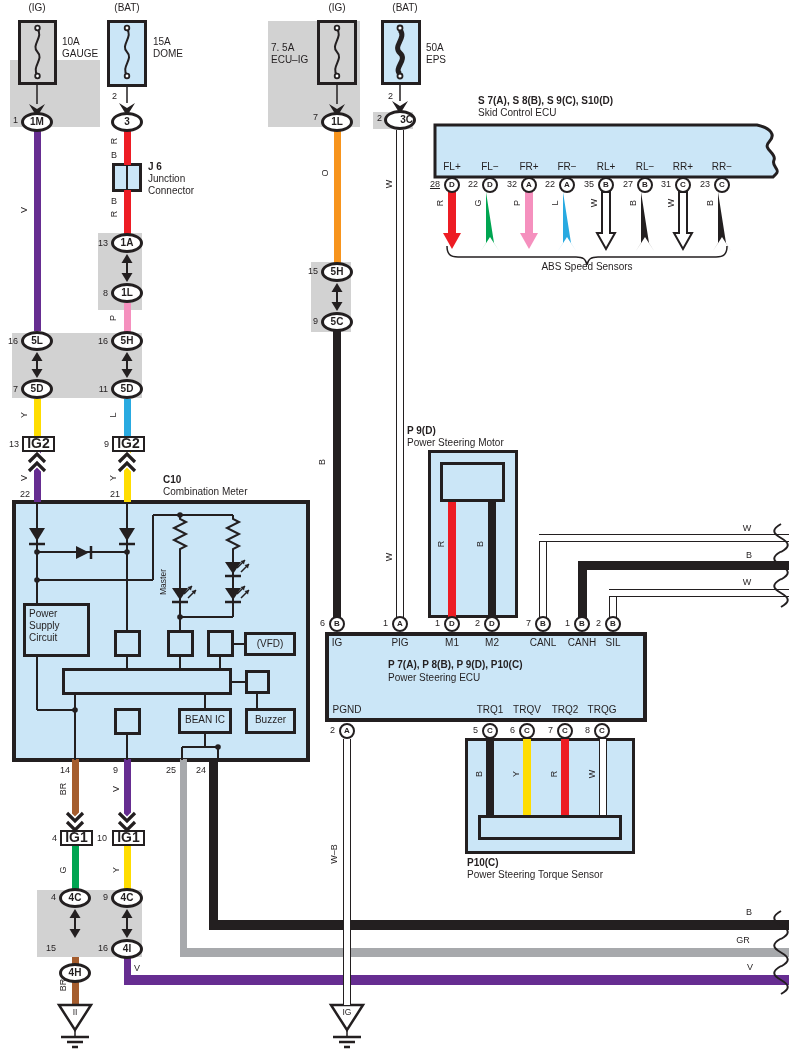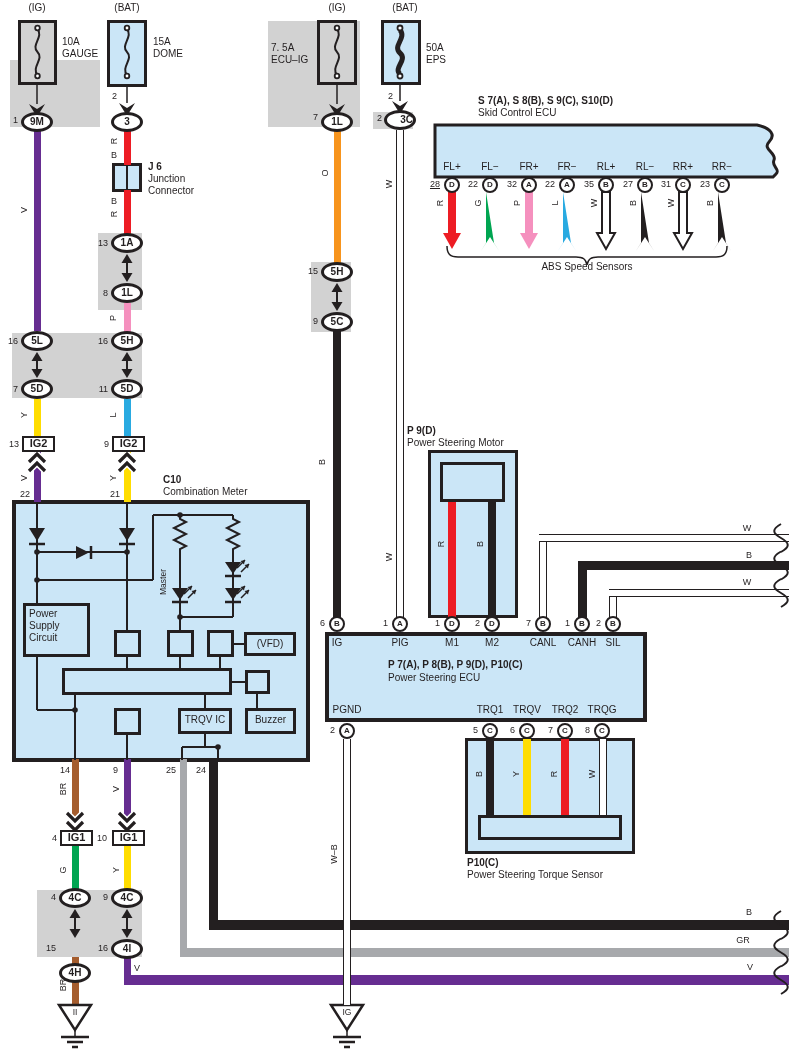--- a/index.html
+++ b/index.html
@@ -18,21 +18,21 @@
   .wwv{position:absolute;z-index:2;background:#fff;border-left:1.6px solid var(--c-ink,#231f20);border-right:1.6px solid var(--c-ink,#231f20);}
   .wwh{position:absolute;z-index:2;background:#fff;border-top:1.6px solid var(--c-ink,#231f20);border-bottom:1.6px solid var(--c-ink,#231f20);}
   .ztop{z-index:4;}
   #art{position:absolute;left:0;top:0;z-index:3;pointer-events:none;}
   .comp{position:absolute;border:3px solid var(--c-ink,#231f20);z-index:4;background:transparent;}
   .oval{position:absolute;width:32px;height:20px;border:3px solid var(--c-ink,#231f20);border-radius:50%;
     background:#fff;z-index:5;font-weight:bold;font-size:10px;line-height:14px;text-align:center;}
   .pc{position:absolute;width:16px;height:16px;border:2.5px solid var(--c-ink,#231f20);border-radius:50%;
     background:#fff;z-index:5;font-weight:bold;font-size:8px;line-height:11px;text-align:center;}
   .igbox{position:absolute;width:33px;height:16px;border:2.5px solid var(--c-ink,#231f20);background:#fff;
-    z-index:5;font-weight:bold;font-size:11px;line-height:11px;text-align:center;}
+    z-index:5;font-weight:bold;font-size:14px;line-height:11px;text-align:center;}
   .lbl{position:absolute;font-size:10px;z-index:6;white-space:nowrap;line-height:12px;}
   .n{font-size:9px;}
   .b{font-weight:bold;}
   .c{text-align:center;} .r{text-align:right;}
   .rot{position:absolute;font-size:9px;z-index:6;text-align:center;line-height:10px;transform:rotate(-90deg);transform-origin:center;white-space:nowrap;}
   .sm{font-size:8.5px;}
 </style>
 </head>
 <body>
 
@@ -274,21 +274,21 @@
   <div class="comp" style="left:114px;top:630px;width:27px;height:27px;"></div>
   <div class="comp" style="left:167px;top:630px;width:27px;height:27px;"></div>
   <div class="comp" style="left:207px;top:630px;width:27px;height:27px;"></div>
   <div class="comp" style="left:244px;top:632px;width:52px;height:24px;"></div>
   <div class="comp" style="left:62px;top:668px;width:170px;height:27px;"></div>
   <div class="comp" style="left:245px;top:670px;width:25px;height:24px;"></div>
   <div class="comp" style="left:114px;top:708px;width:27px;height:27px;"></div>
   <div class="comp" style="left:178px;top:708px;width:54px;height:26px;"></div>
   <div class="comp" style="left:245px;top:708px;width:51px;height:26px;"></div>
 
-  <div class="oval" style="left:21px;top:112px;">9M</div>
+  <div class="oval" style="left:21px;top:112px;">1M</div>
   <div class="oval" style="left:111px;top:112px;">3</div>
   <div class="oval" style="left:321px;top:112px;">1L</div>
   <div class="oval" style="left:384px;top:110px;text-align:right;">3C</div>
   <div class="oval" style="left:111px;top:233px;">1A</div>
   <div class="oval" style="left:111px;top:283px;">1L</div>
   <div class="oval" style="left:21px;top:331px;">5L</div>
   <div class="oval" style="left:21px;top:379px;">5D</div>
   <div class="oval" style="left:111px;top:331px;">5H</div>
   <div class="oval" style="left:111px;top:379px;">5D</div>
   <div class="oval" style="left:321px;top:262px;">5H</div>
@@ -370,21 +370,21 @@
   <div class="rot" style="left:106px;top:473px;width:14px;">Y</div>
   <div class="lbl n r" style="left:98px;top:488px;width:22px;">21</div>
 
   <div class="lbl b" style="left:163px;top:474px;">C10</div>
   <div class="lbl" style="left:163px;top:486px;">Combination Meter</div>
   <div class="lbl" style="left:29px;top:608px;">Power</div>
   <div class="lbl" style="left:29px;top:620px;">Supply</div>
   <div class="lbl" style="left:29px;top:632px;">Circuit</div>
   <div class="rot sm" style="left:141px;top:577px;width:44px;">Master</div>
   <div class="lbl c" style="left:246px;top:638px;width:48px;">(VFD)</div>
-  <div class="lbl c" style="left:180px;top:714px;width:50px;">TRQV IC</div>
+  <div class="lbl c" style="left:180px;top:714px;width:50px;">BEAN IC</div>
   <div class="lbl c" style="left:247px;top:714px;width:47px;">Buzzer</div>
   <div class="lbl n r" style="left:48px;top:764px;width:22px;">14</div>
   <div class="lbl n r" style="left:96px;top:764px;width:22px;">9</div>
   <div class="lbl n r" style="left:152px;top:764px;width:24px;">25</div>
   <div class="lbl n r" style="left:184px;top:764px;width:22px;">24</div>
 
   <div class="rot" style="left:53px;top:784px;width:20px;">BR</div>
   <div class="lbl n r" style="left:43px;top:832px;width:14px;">4</div>
   <div class="rot" style="left:56px;top:865px;width:14px;">G</div>
   <div class="lbl n r" style="left:44px;top:891px;width:12px;">4</div>

